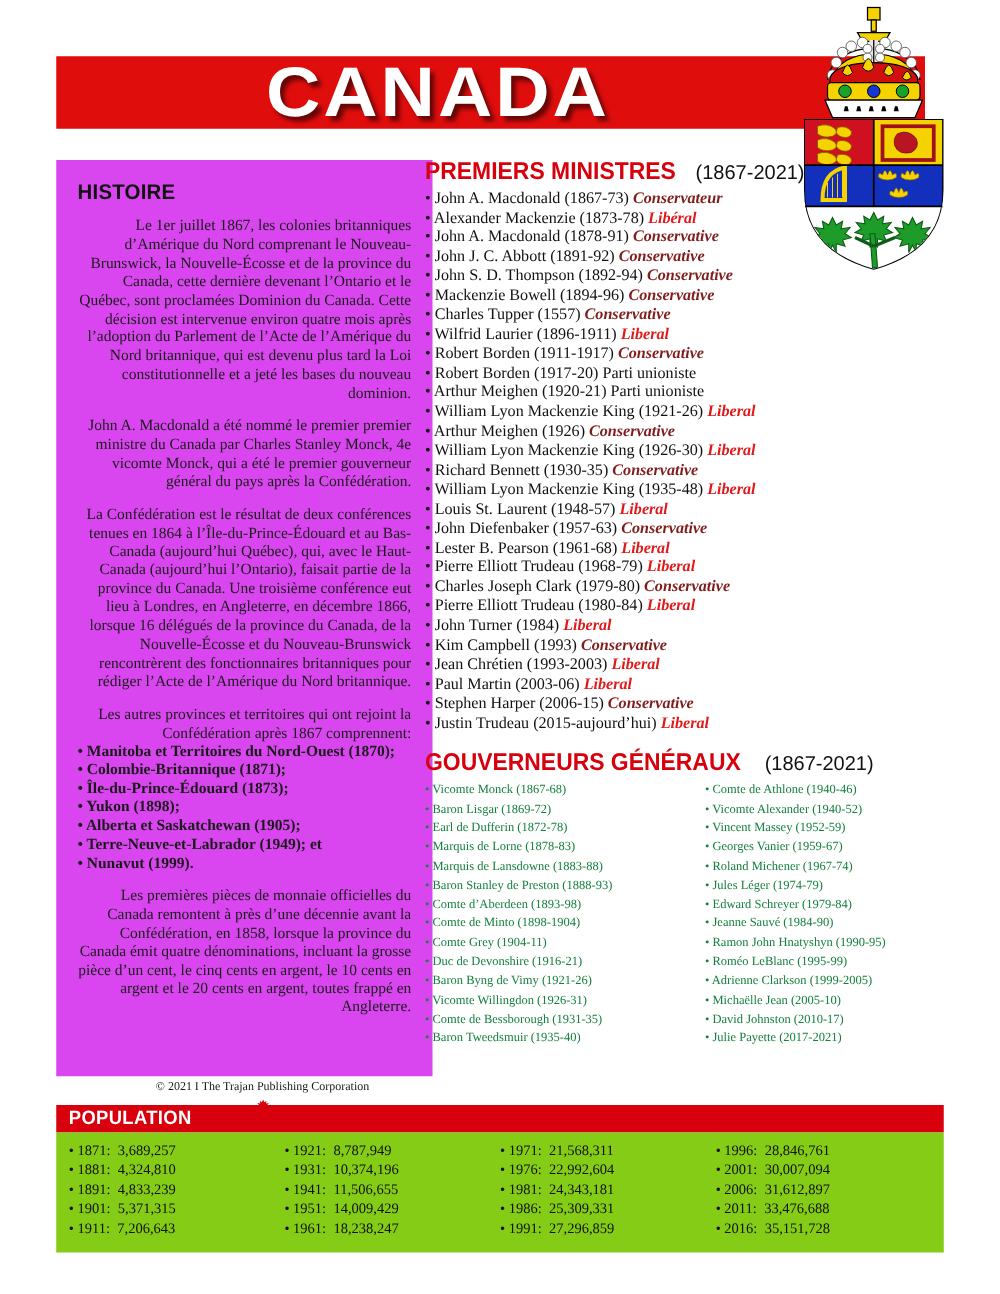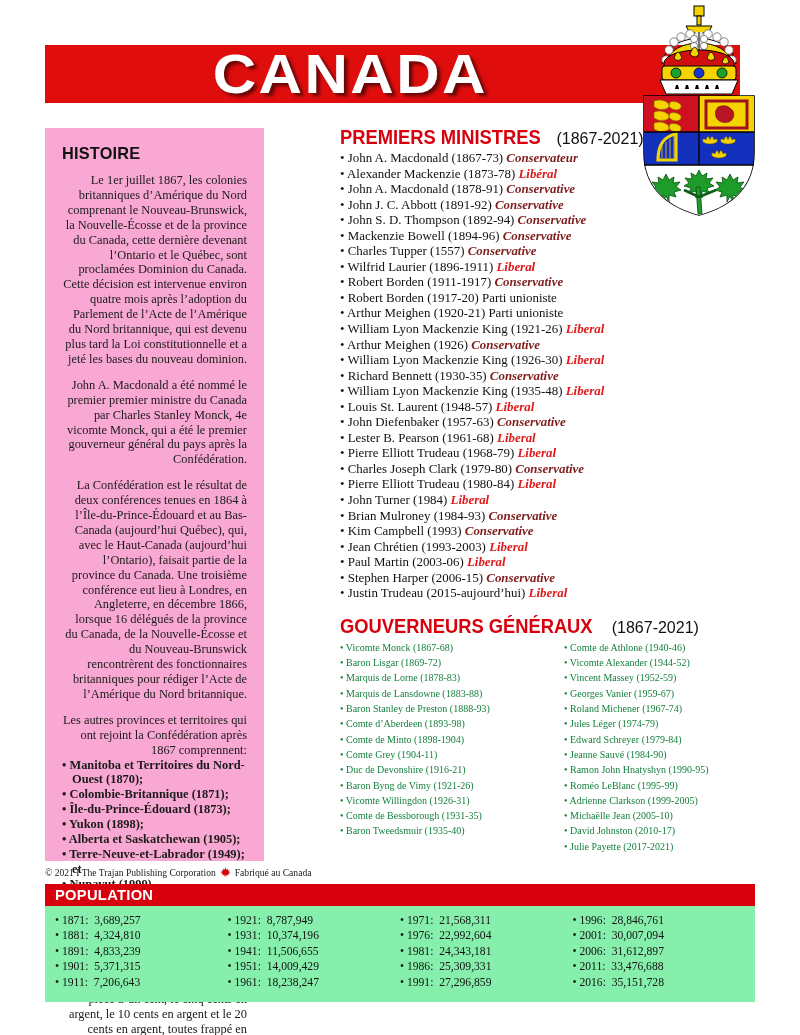--- a/index.html
+++ b/index.html
@@ -28,22 +28,22 @@
     transform:scaleX(1.02);
     text-shadow:3px 3px 3px rgba(0,0,0,.55);
   }
   .banner-title span{display:inline-block;transform:scale(1.18,1.12);}
 
   
   .arms{position:absolute;left:636px;top:2px;width:126px;height:215px;}
 
   
   .histoire{
-    position:absolute;left:45px;top:128px;width:219px;height:733px;
-    background:#f9a8d4;
+    position:absolute;left:45px;top:128px;width:301px;height:733px;
+    background:#d946ef;
     box-sizing:border-box;
     padding:16px 17px 8px 17px;
   }
   .histoire h2{
     margin:0 0 9px 0;
     font-family:"Liberation Sans Narrow","Liberation Sans",sans-serif;
     font-weight:bold;font-size:17px;letter-spacing:.2px;
     color:#111;
     transform:scaleX(.96);transform-origin:left;
   }
@@ -59,21 +59,21 @@
     font-family:"Liberation Serif",serif;
     font-size:12.4px;line-height:14.9px;color:#1a1a1a;
     padding-left:10px;text-indent:-10px;font-weight:bold;
   }
 
   
   .copyright{
     position:absolute;left:45px;top:864px;width:330px;height:16px;
     font-family:"Liberation Serif",serif;
     font-size:9.6px;color:#1a1a1a;white-space:nowrap;
-    display:flex;align-items:center;gap:4px;
+    display:flex;align-items:center;gap:4px;flex-direction:column;
   }
   .maple-small{display:inline-block;width:11px;height:11px;vertical-align:-1px;}
 
   
   .right{position:absolute;left:340px;top:126px;width:460px;}
 
   .sect-head{
     font-family:"Liberation Sans Narrow","Liberation Sans",sans-serif;
     font-weight:bold;
     color:#d8000c;font-size:19.5px;line-height:22px;
@@ -113,21 +113,21 @@
     background:#d8000c;height:22px;
     display:flex;align-items:center;
     padding-left:10px;box-sizing:border-box;
   }
   .pop-head span{
     font-family:"Liberation Sans Narrow","Liberation Sans",sans-serif;
     font-weight:bold;color:#fff;font-size:15.5px;letter-spacing:.3px;
     transform:scaleX(.95);transform-origin:left;display:inline-block;
   }
   .pop-body{
-    background:#86efac;padding:7px 10px 12px 10px;
+    background:#84cc16;padding:7px 10px 12px 10px;
     display:flex;box-sizing:border-box;
   }
   .pop-col{width:176px;}
   ul.poplist{margin:0;padding:0;list-style:none;}
   ul.poplist li{
     font-family:"Liberation Serif",serif;
     font-size:11.6px;line-height:15.4px;color:#111;
     padding-left:10px;text-indent:-10px;white-space:nowrap;
   }
   ul.poplist li .yr{margin-right:3px;}
@@ -303,54 +303,54 @@
         <li><span>• William Lyon Mackenzie King (1926-30) </span><span class="party p-lib">Liberal</span></li>
         <li><span>• Richard Bennett (1930-35) </span><span class="party p-cons">Conservative</span></li>
         <li><span>• William Lyon Mackenzie King (1935-48) </span><span class="party p-lib">Liberal</span></li>
         <li><span>• Louis St. Laurent (1948-57) </span><span class="party p-lib">Liberal</span></li>
         <li><span>• John Diefenbaker (1957-63) </span><span class="party p-cons">Conservative</span></li>
         <li><span>• Lester B. Pearson (1961-68) </span><span class="party p-lib">Liberal</span></li>
         <li><span>• Pierre Elliott Trudeau (1968-79) </span><span class="party p-lib">Liberal</span></li>
         <li><span>• Charles Joseph Clark (1979-80) </span><span class="party p-cons">Conservative</span></li>
         <li><span>• Pierre Elliott Trudeau (1980-84) </span><span class="party p-lib">Liberal</span></li>
         <li><span>• John Turner (1984) </span><span class="party p-lib">Liberal</span></li>
-        <li><span>• Brian Mulroney (1984-93) </span><span class="party p-cons">Conservative</span></li>
         <li><span>• Kim Campbell (1993) </span><span class="party p-cons">Conservative</span></li>
         <li><span>• Jean Chrétien (1993-2003) </span><span class="party p-lib">Liberal</span></li>
         <li><span>• Paul Martin (2003-06) </span><span class="party p-lib">Liberal</span></li>
         <li><span>• Stephen Harper (2006-15) </span><span class="party p-cons">Conservative</span></li>
         <li><span>• Justin Trudeau (2015-aujourd’hui) </span><span class="party p-lib">Liberal</span></li>
       </ul>
 
     <div class="gg-wrap">
       <div class="sect-head">
         <span class="big">GOUVERNEURS GÉNÉRAUX</span><span class="years">(1867-2021)</span>
       </div>
       <div class="gg-cols">
         <div class="gg-col">
           <ul class="glist" id="gg-col1">
               <li>• Vicomte Monck (1867-68)</li>
               <li>• Baron Lisgar (1869-72)</li>
+              <li>• Earl de Dufferin (1872-78)</li>
               <li>• Marquis de Lorne (1878-83)</li>
               <li>• Marquis de Lansdowne (1883-88)</li>
               <li>• Baron Stanley de Preston (1888-93)</li>
               <li>• Comte d’Aberdeen (1893-98)</li>
               <li>• Comte de Minto (1898-1904)</li>
               <li>• Comte Grey (1904-11)</li>
               <li>• Duc de Devonshire (1916-21)</li>
               <li>• Baron Byng de Vimy (1921-26)</li>
               <li>• Vicomte Willingdon (1926-31)</li>
               <li>• Comte de Bessborough (1931-35)</li>
               <li>• Baron Tweedsmuir (1935-40)</li>
             </ul>
         </div>
         <div class="gg-col">
           <ul class="glist" id="gg-col2">
               <li>• Comte de Athlone (1940-46)</li>
-              <li>• Vicomte Alexander (1944-52)</li>
+              <li>• Vicomte Alexander (1940-52)</li>
               <li>• Vincent Massey (1952-59)</li>
               <li>• Georges Vanier (1959-67)</li>
               <li>• Roland Michener (1967-74)</li>
               <li>• Jules Léger (1974-79)</li>
               <li>• Edward Schreyer (1979-84)</li>
               <li>• Jeanne Sauvé (1984-90)</li>
               <li>• Ramon John Hnatyshyn (1990-95)</li>
               <li>• Roméo LeBlanc (1995-99)</li>
               <li>• Adrienne Clarkson (1999-2005)</li>
               <li>• Michaëlle Jean (2005-10)</li>

